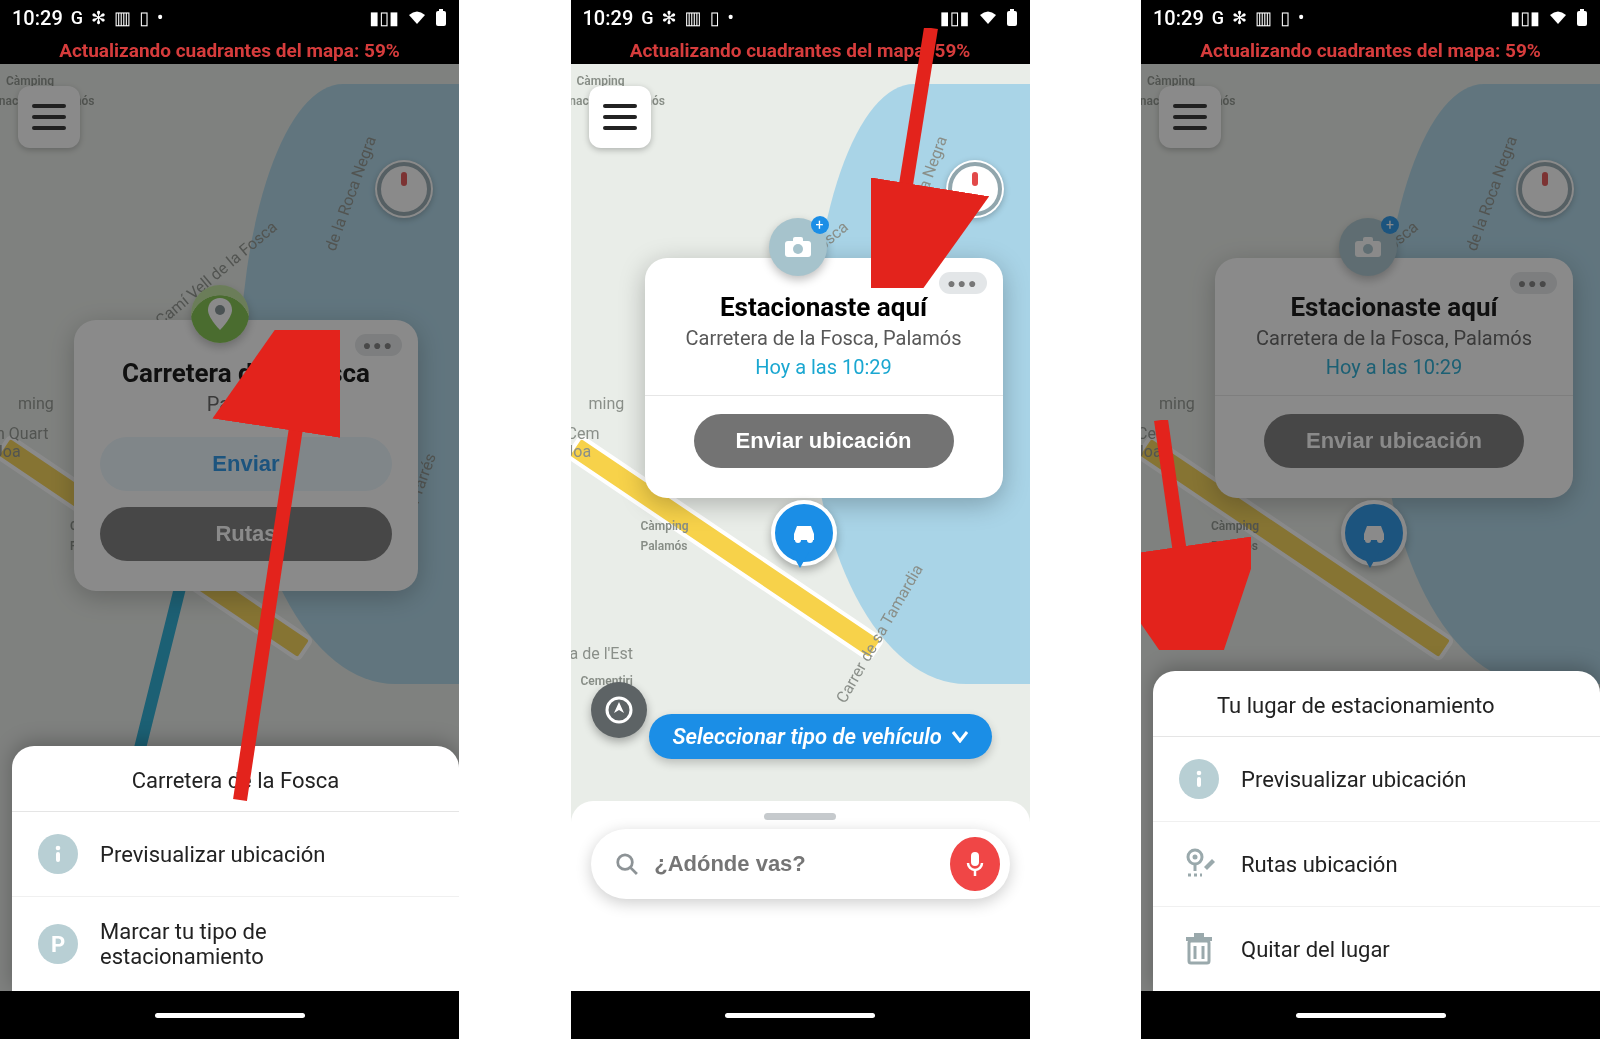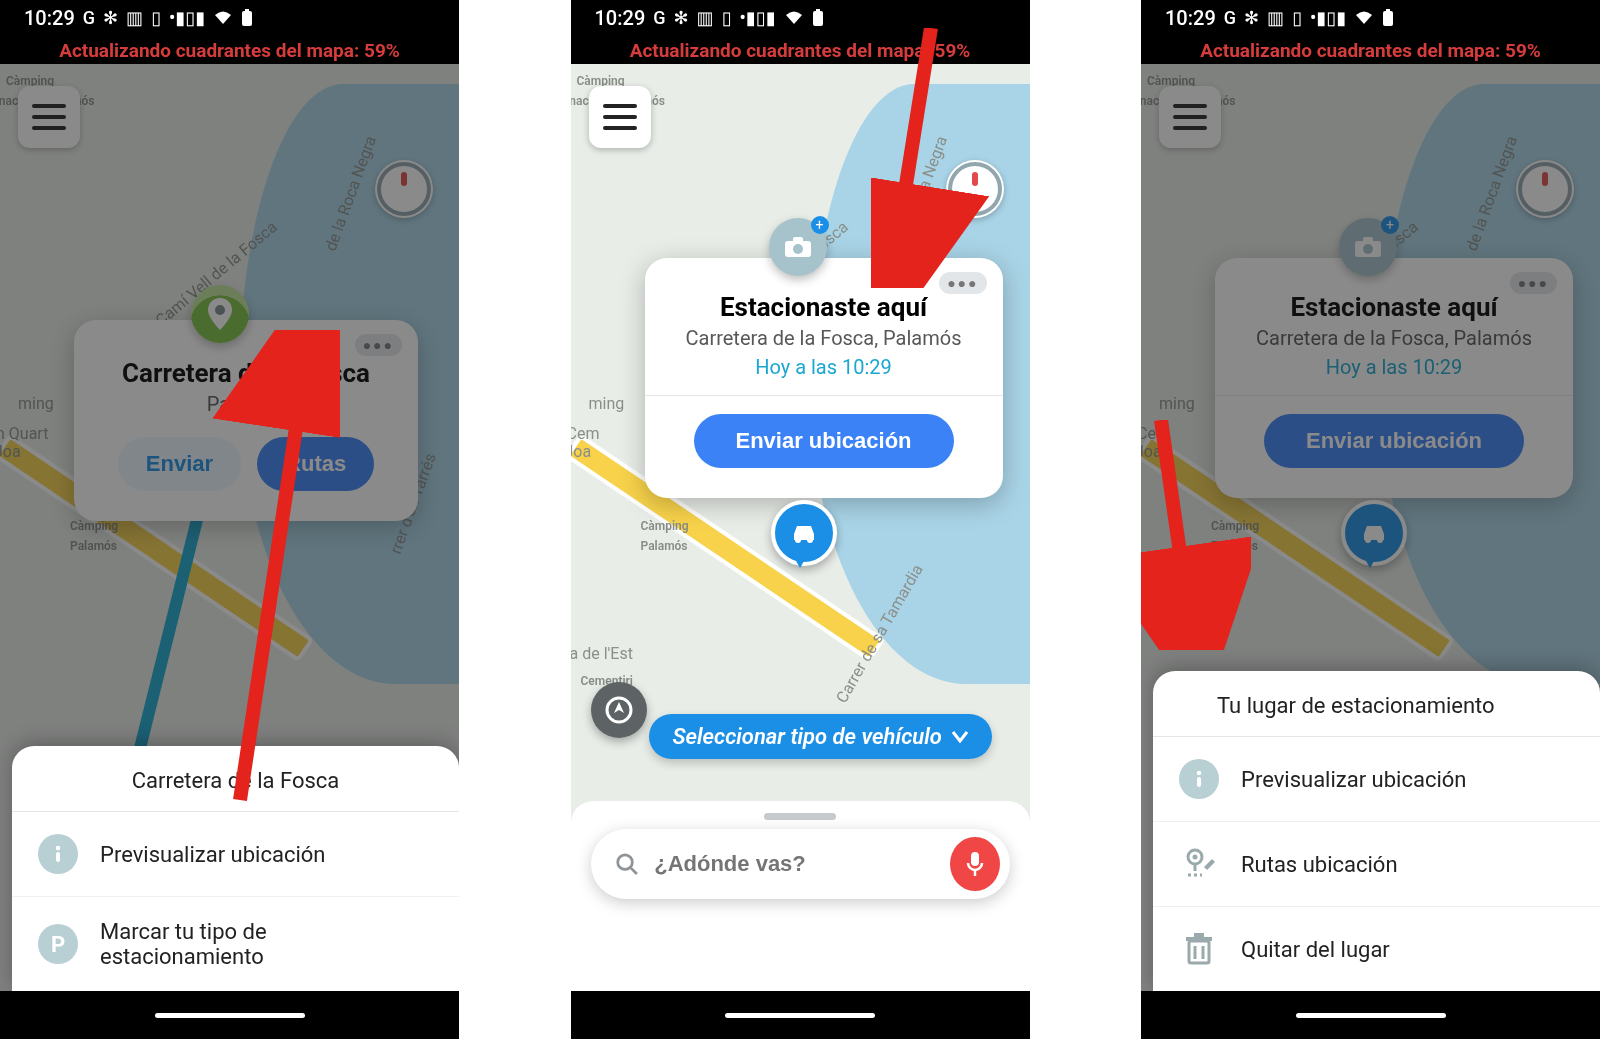--- a/index.html
+++ b/index.html
@@ -1,20 +1,20 @@
 <!DOCTYPE html>
 <html><head>
 <meta charset="utf-8">
 <style>
   html,body{margin:0;padding:0;background:#fff;font-family:-apple-system,Roboto,Arial,sans-serif;}
   .canvas{width:1600px;height:1039px;display:flex;background:#fff;}
   .phone{position:relative;flex:0 0 459px;height:1039px;background:#d6dde0;overflow:hidden;}
   .gap{flex:0 0 calc((1600px - 459px*3)/2);background:#fff;}
   
-  .status{height:36px;background:#000;color:#fff;display:flex;align-items:center;justify-content:flex-start;padding:0 24px;font-size:20px;font-weight:500;position:relative;z-index:30;}
+  .status{height:36px;background:#000;color:#fff;display:flex;align-items:center;justify-content:space-between;padding:0 12px;font-size:20px;font-weight:500;position:relative;z-index:30;}
   .status .left,.status .right{display:flex;align-items:center;gap:8px;}
   .status .glyph{font-size:18px;line-height:1;}
   .banner{height:28px;background:#000;color:#d63c3c;font-size:19px;font-weight:700;display:flex;align-items:center;justify-content:center;position:relative;z-index:30;}
   
   .map{position:absolute;left:0;top:64px;right:0;bottom:0;background:#e9ede8;overflow:hidden;}
   .water{position:absolute;right:-40px;top:20px;width:260px;height:600px;background:#a9d4e7;border-radius:40% 0 0 60%/50% 0 0 50%;}
   .road-label{position:absolute;color:#8a8f89;font-size:16px;white-space:nowrap;}
   .area-label{position:absolute;color:#878d86;font-size:12px;font-weight:600;white-space:nowrap;}
   
   .dim{position:absolute;inset:0;background:rgba(30,30,30,.52);z-index:20;}
@@ -27,21 +27,21 @@
   .compass .needle{position:absolute;left:50%;top:6px;width:6px;height:14px;background:#e24a4a;transform:translateX(-50%);border-radius:3px;}
   
   .card{position:absolute;background:#fff;border-radius:22px;box-shadow:0 6px 26px rgba(0,0,0,.25);padding:30px 26px 30px;z-index:15;}
   .card .dots{position:absolute;right:16px;top:14px;background:#e3e6e8;border-radius:12px;padding:3px 8px;font-size:14px;color:#777;letter-spacing:2px;}
   .card h2{margin:4px 0 4px;font-size:26px;text-align:center;}
   .card .sub{color:#585858;font-size:20px;text-align:center;line-height:1.25;}
   .card .time{color:#1aa7d1;font-size:20px;margin-top:4px;text-align:center;}
   .card hr{border:none;border-top:1px solid #e6e6e6;margin:16px -26px 18px;}
   .btn-row{display:flex;gap:16px;justify-content:center;}
   .btn{border:none;border-radius:30px;font-size:22px;font-weight:600;padding:14px 28px;cursor:pointer;}
-  .btn.primary{background:#3b82f6;color:#fff;}
+  .btn.primary{background:#737373;color:#fff;}
   .btn.secondary{background:#eaf6fd;color:#1b8ee6;}
   .btn.wide{min-width:260px;}
   
   .pin-badge{position:absolute;width:58px;height:58px;border-radius:50%;background:#fff;box-shadow:0 4px 10px rgba(0,0,0,.25);display:flex;align-items:center;justify-content:center;z-index:16;}
   .pin-badge.green{background:radial-gradient(circle at 50% 70%, #7ac142 0 60%, #bfe39a 61% 100%);}
   .camera-badge{background:#a6c3cc;}
   .camera-plus{position:absolute;right:-2px;top:-2px;width:18px;height:18px;border-radius:50%;background:#1b8ee6;color:#fff;font-size:14px;display:flex;align-items:center;justify-content:center;}
   
   .car-pin{position:absolute;width:58px;height:72px;z-index:15;}
   .car-pin .c{width:58px;height:58px;border-radius:50%;background:#1b8ee6;border:4px solid #fff;box-shadow:0 4px 10px rgba(0,0,0,.3);display:flex;align-items:center;justify-content:center;}
@@ -137,21 +137,21 @@
     <svg width="26" height="32" viewBox="0 0 26 32">
           <path d="M13 0C6 0 1 5 1 12c0 8 12 20 12 20s12-12 12-20C25 5 20 0 13 0z" fill="#fff"></path>
           <circle cx="13" cy="12" r="5" fill="#7a8a8d"></circle>
         </svg>
   </div>
 
   <div class="card" style="left:74px;top:320px;width:292px;padding-top:34px;">
     <div class="dots">●●●</div>
     <h2>Carretera de la Fosca</h2>
     <div class="sub">Palamós</div>
-    <div class="btn-row" style="margin-top:20px;">
+    <div class="btn-row" style="margin-top:20px;flex-direction:column;">
       <button class="btn secondary">Enviar</button>
       <button class="btn primary">Rutas</button>
     </div>
   </div>
 
   <div class="dim"></div>
 
   <div class="sheet" style="bottom:48px;">
     <div class="title">Carretera de la Fosca</div>
     <div class="item">

